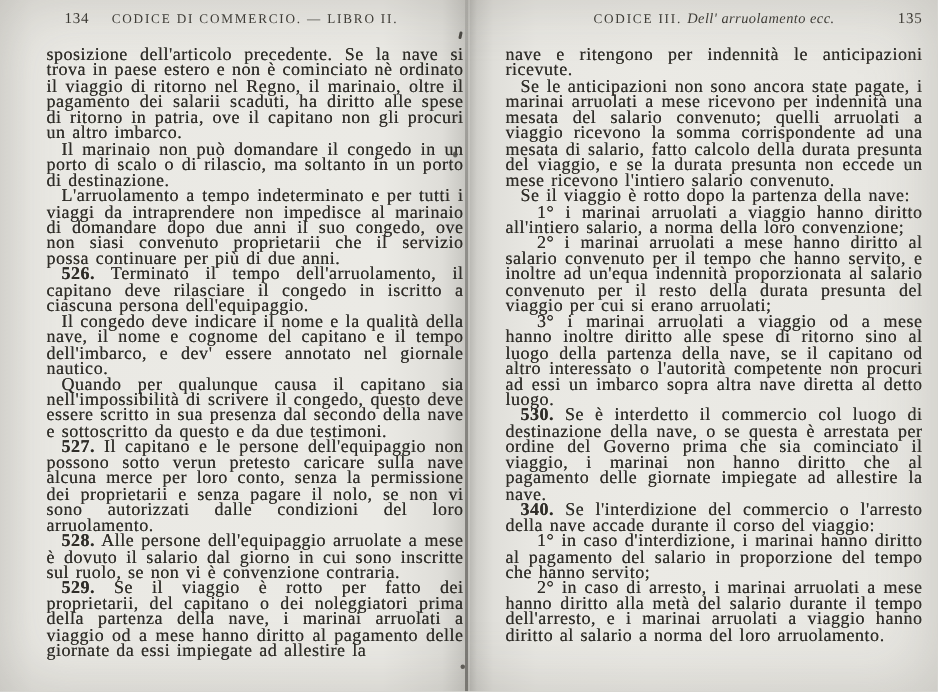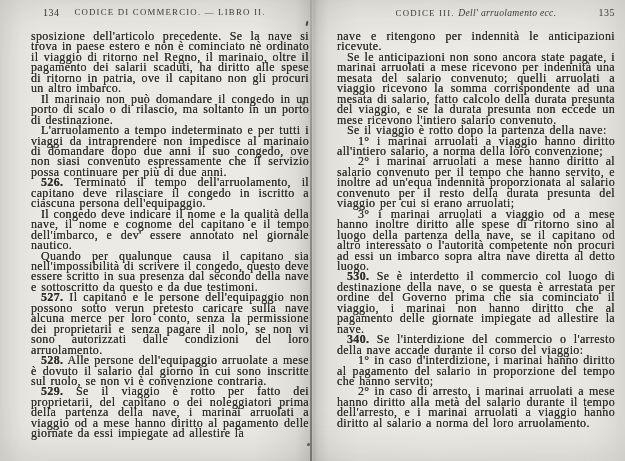--- a/index.html
+++ b/index.html
@@ -76,21 +76,21 @@
 <div class="spread">
 
   <div class="page left">
     <div class="running-head">
       <span class="head-num n-left">134</span>
       <span class="head-center">CODICE DI COMMERCIO. — LIBRO II.</span>
     </div>
     <div class="text-block" id="left-col">
         <p class="para cont">sposizione dell'articolo precedente. Se la nave si trova in paese estero e non è cominciato nè ordinato il viaggio di ritorno nel Regno, il marinaio, oltre il pagamento dei salarii scaduti, ha diritto alle spese di ritorno in patria, ove il capitano non gli procuri un altro imbarco.</p>
         <p class="para normal">Il marinaio non può domandare il congedo in un porto di scalo o di rilascio, ma soltanto in un porto di destinazione.</p>
-        <p class="para normal">L'arruolamento a tempo indeterminato e per tutti i viaggi da intraprendere non impedisce al marinaio di domandare dopo due anni il suo congedo, ove non siasi convenuto espressamente che il servizio possa continuare per più di due anni.</p>
+        <p class="para normal">L'arruolamento a tempo indeterminato e per tutti i viaggi da intraprendere non impedisce al marinaio di domandare dopo due anni il suo congedo, ove non siasi convenuto proprietarii che il servizio possa continuare per più di due anni.</p>
         <p class="para normal"><b>526.</b> Terminato il tempo dell'arruolamento, il capitano deve rilasciare il congedo in iscritto a ciascuna persona dell'equipaggio.</p>
         <p class="para normal">Il congedo deve indicare il nome e la qualità della nave, il nome e cognome del capitano e il tempo dell'imbarco, e dev' essere annotato nel giornale nautico.</p>
         <p class="para normal">Quando per qualunque causa il capitano sia nell'impossibilità di scrivere il congedo, questo deve essere scritto in sua presenza dal secondo della nave e sottoscritto da questo e da due testimoni.</p>
         <p class="para normal"><b>527.</b> Il capitano e le persone dell'equipaggio non possono sotto verun pretesto caricare sulla nave alcuna merce per loro conto, senza la permissione dei proprietarii e senza pagare il nolo, se non vi sono autorizzati dalle condizioni del loro arruolamento.</p>
         <p class="para normal"><b>528.</b> Alle persone dell'equipaggio arruolate a mese è dovuto il salario dal giorno in cui sono inscritte sul ruolo, se non vi è convenzione contraria.</p>
         <p class="para normal"><b>529.</b> Se il viaggio è rotto per fatto dei proprietarii, del capitano o dei noleggiatori prima della partenza della nave, i marinai arruolati a viaggio od a mese hanno diritto al pagamento delle giornate da essi impiegate ad allestire la</p>
       </div>
   </div>
 
   <div class="page right">

